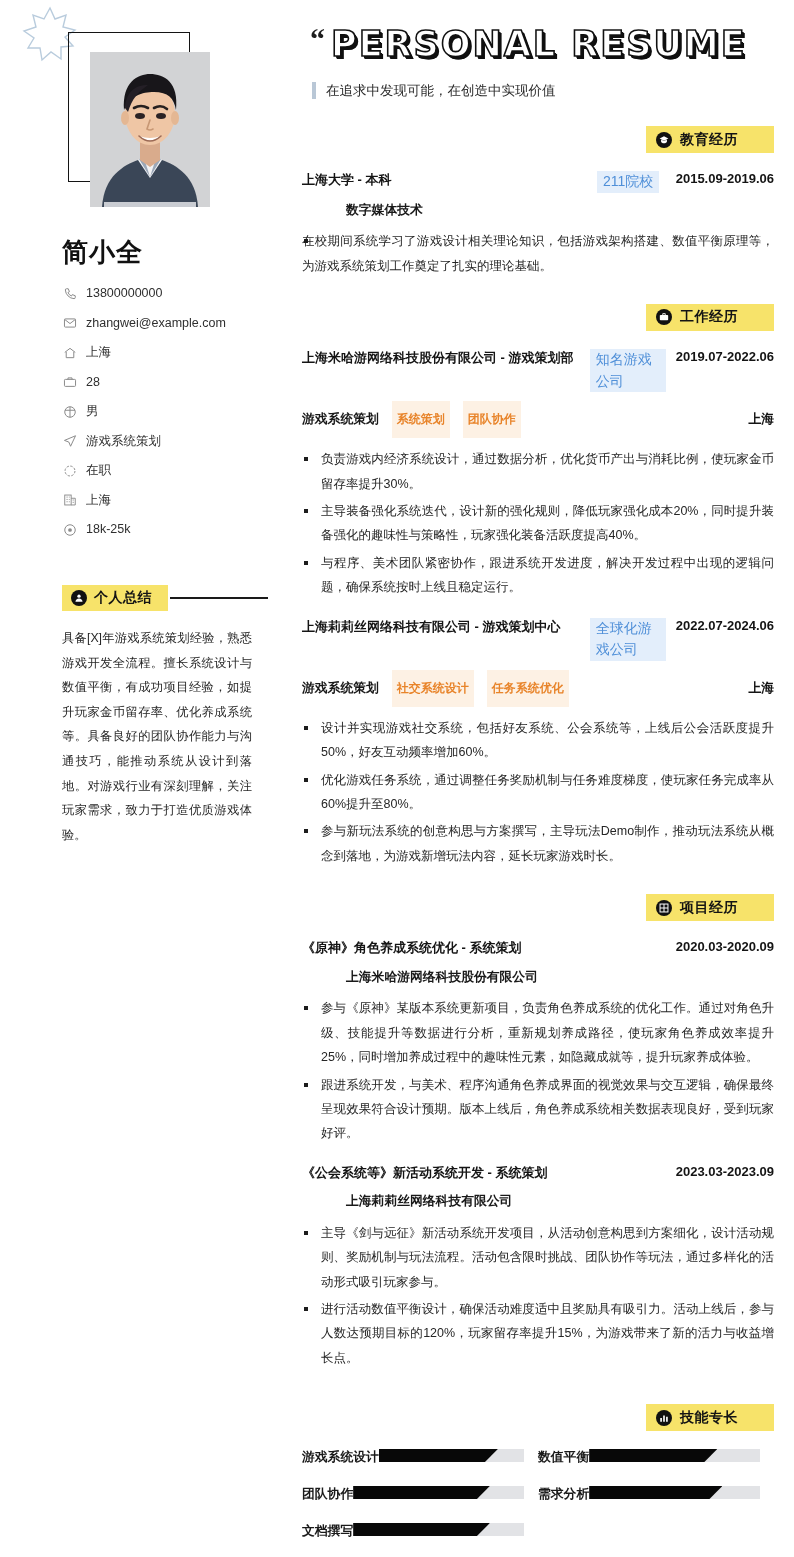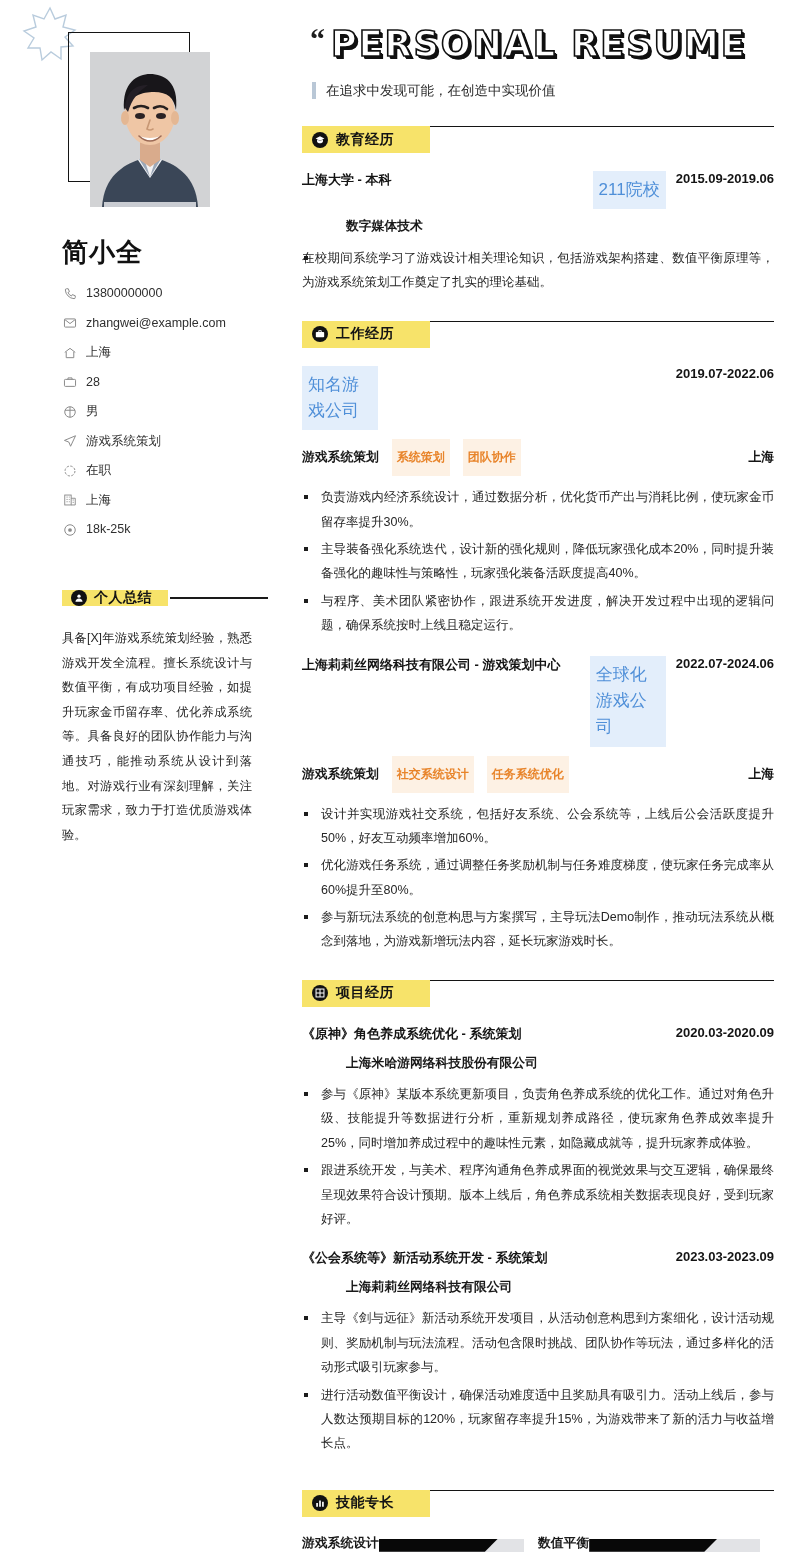--- a/index.html
+++ b/index.html
@@ -118,21 +118,21 @@
     align-items: center;
     position: relative;
     height: 26px;
   }
 
   .side-head-pill {
     background: #f7e36a;
     display: inline-flex;
     align-items: center;
     gap: 7px;
-    height: 16px;
+    height: 26px;
     padding: 0 16px 0 9px;
   }
 
   .side-head-rule {
     flex: 1;
     height: 1.3px;
     background: #1a1a1a;
     margin-left: 2px;
   }
 
@@ -217,23 +217,24 @@
 
   .tagline-text {
     font-size: 13.5px;
     color: #2b2b2b;
   }
 
   .section { margin-top: 26px; }
 
   .sec-head {
     display: flex;
-    align-items: flex-start;
+    align-items: flex-end;
     height: 27px;
     margin-bottom: 4px;
+    flex-direction: column;
   }
 
   .sec-head-pill {
     background: #f7e36a;
     display: inline-flex;
     align-items: center;
     gap: 8px;
     height: 27px;
     min-width: 128px;
     padding: 0 16px 0 10px;
@@ -258,24 +259,24 @@
     font-weight: bold;
     color: #151515;
     line-height: 1.75;
     flex: 1 1 auto;
     max-width: 285px;
   }
 
   .entry-title.wide { max-width: 340px; }
 
   .badge {
-    font-size: 17px;
+    font-size: 14px;
     color: #4f8fd8;
     background: #e3eefb;
-    padding: 6px 6px;
+    padding: 0 6px;
     line-height: 1.55;
     max-width: 76px;
     flex: 0 0 auto;
     align-self: flex-start;
     margin-top: 2px;
   }
 
   .entry-date {
     font-size: 13px;
     font-weight: bold;
@@ -351,21 +352,21 @@
   .skill-grid {
     display: flex;
     flex-wrap: wrap;
     margin-top: 18px;
     row-gap: 20px;
   }
 
   .skill-item {
     width: 50%;
     display: flex;
-    align-items: flex-end;
+    align-items: flex-start;
     padding-right: 14px;
   }
 
   .skill-name {
     font-size: 12.8px;
     font-weight: bold;
     color: #1a1a1a;
     white-space: nowrap;
   }
 
@@ -586,20 +587,21 @@
                 <path d="M9 7V4h6v3" stroke="#ffffff" stroke-width="2.2" fill="none"></path>
             </svg>
           </span>
           <span class="head-title">工作经历</span>
         </span>
         <span class="sec-head-rule"></span>
       </div>
 
       <div class="entry">
         <div class="entry-top">
+          <span class="entry-title">上海米哈游网络科技股份有限公司 - 游戏策划部</span>
           <span class="badge">知名游戏公司</span>
           <span class="entry-date">2019.07-2022.06</span>
         </div>
         <div class="role-row">
           <span class="role-name">游戏系统策划</span>
           <span class="tag-orange">系统策划</span>
           <span class="tag-orange">团队协作</span>
           <span class="role-loc">上海</span>
         </div>
         <ul class="bullets">

